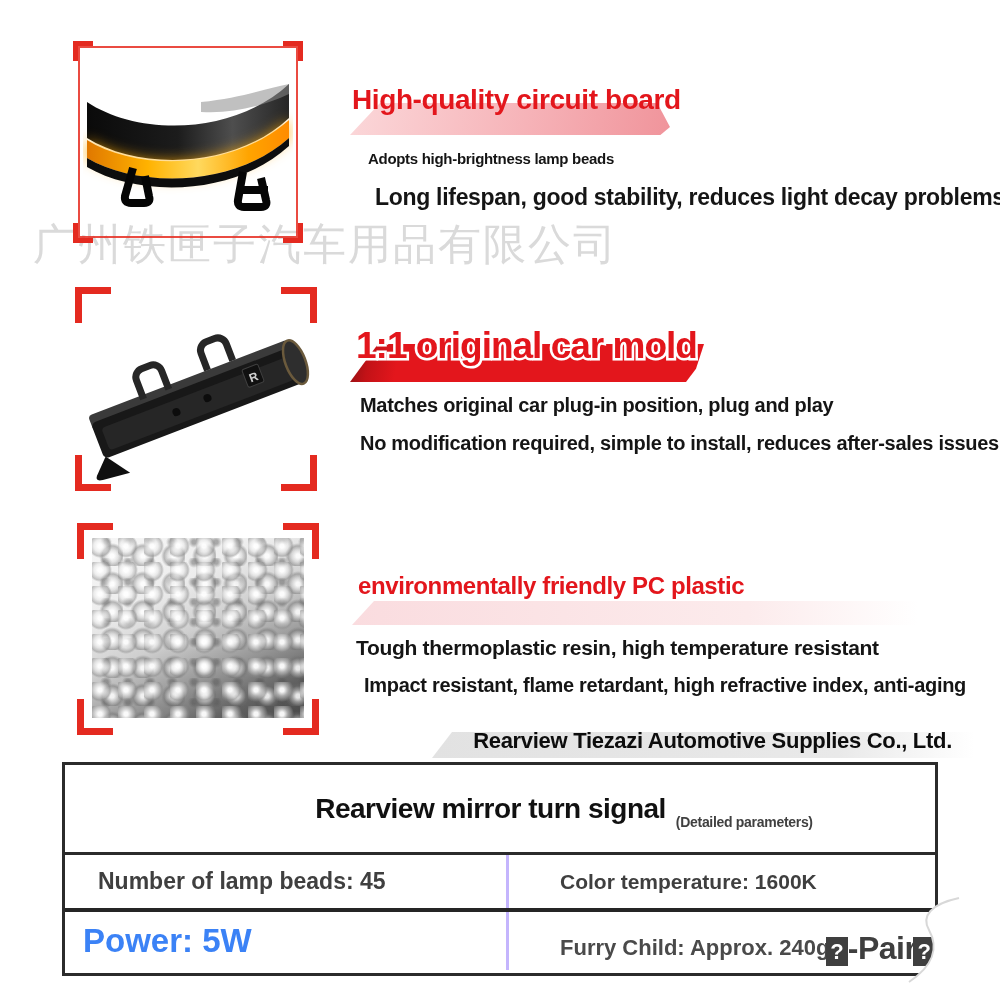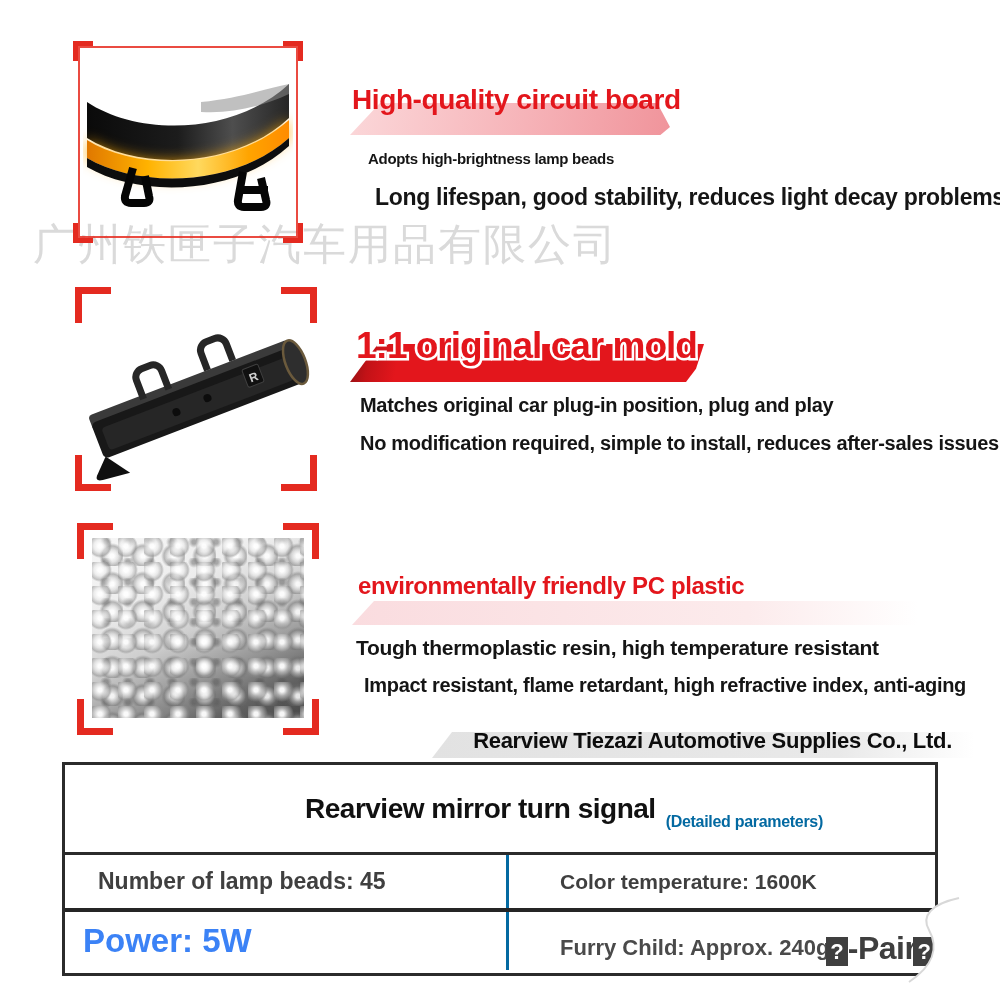--- a/index.html
+++ b/index.html
@@ -90,26 +90,26 @@
   
   .spec-table {
     position:absolute; z-index:5; left:62px; top:762px; width:876px; height:214px;
     border:3px solid #2b2b2b; background:#ffffff;
   }
   .spec-header {
     height:90px; border-bottom:3px solid #2b2b2b;
     display:flex; align-items:center; justify-content:center; padding-left:128px;
   }
   .spec-title { font-size:28px; font-weight:700; color:#111; letter-spacing:-0.5px; }
-  .spec-subtitle { font-size:16px; font-weight:700; color:#0369a1; margin:26px 0 0 10px; letter-spacing:-0.3px; }
+  .spec-subtitle { font-size:14px; font-weight:700; color:#404040; margin:26px 0 0 10px; letter-spacing:-0.3px; }
   .spec-row { display:flex; }
   .spec-row.r1 { height:57px; border-bottom:4px solid #252525; }
   .spec-row.r2 { height:58px; }
   .cell { display:flex; align-items:center; font-weight:700; color:#3f3f3f; }
-  .cell.left  { width:444px; border-right:3px solid #0369a1; padding-left:33px; }
+  .cell.left  { width:444px; border-right:3px solid #c4b5fd; padding-left:33px; }
   .cell.right { flex:1; padding-left:51px; white-space:nowrap; overflow:visible; }
   .r1 .cell.left  { font-size:23px; }
   .r1 .cell.right { font-size:21px; }
   .r2 .cell.left  { font-size:33px; color:#3b82f6; padding-left:18px; }
   .r2 .cell.right { font-size:22px; color:#4a4a4a; align-items:center; padding-top:14px; }
   .tofu {
     display:inline-block; background:#3f3f3f; color:#ffffff; font-size:22px; font-weight:700;
     line-height:1; padding:4px 4px 3px; transform:translateY(3px); margin-left:-3px;
   }
   .pair-big { font-size:32px; font-weight:700; color:#3f3f3f; letter-spacing:-0.5px; }

